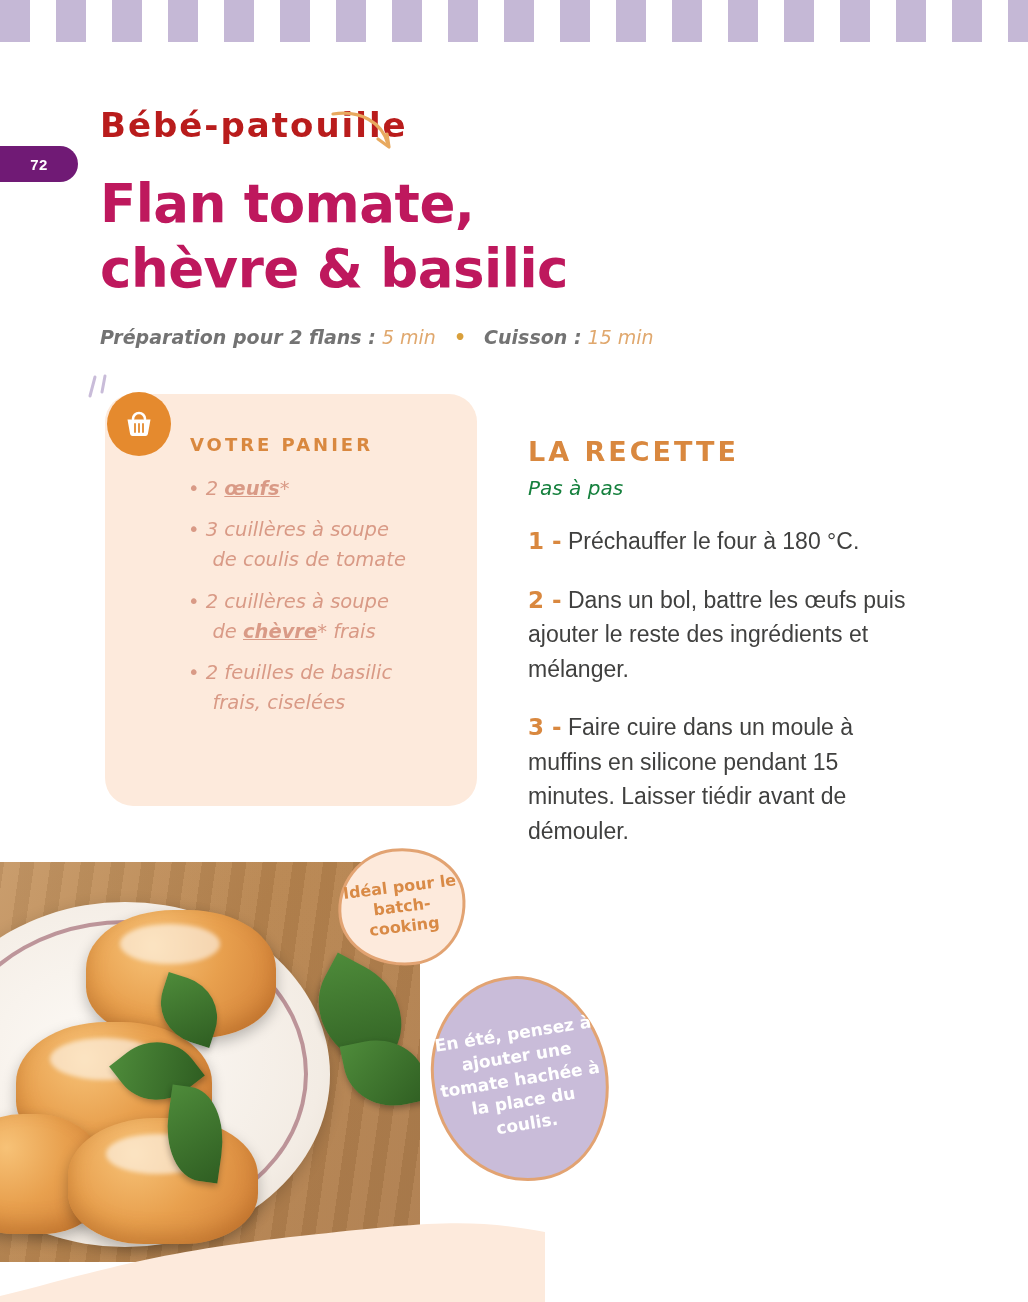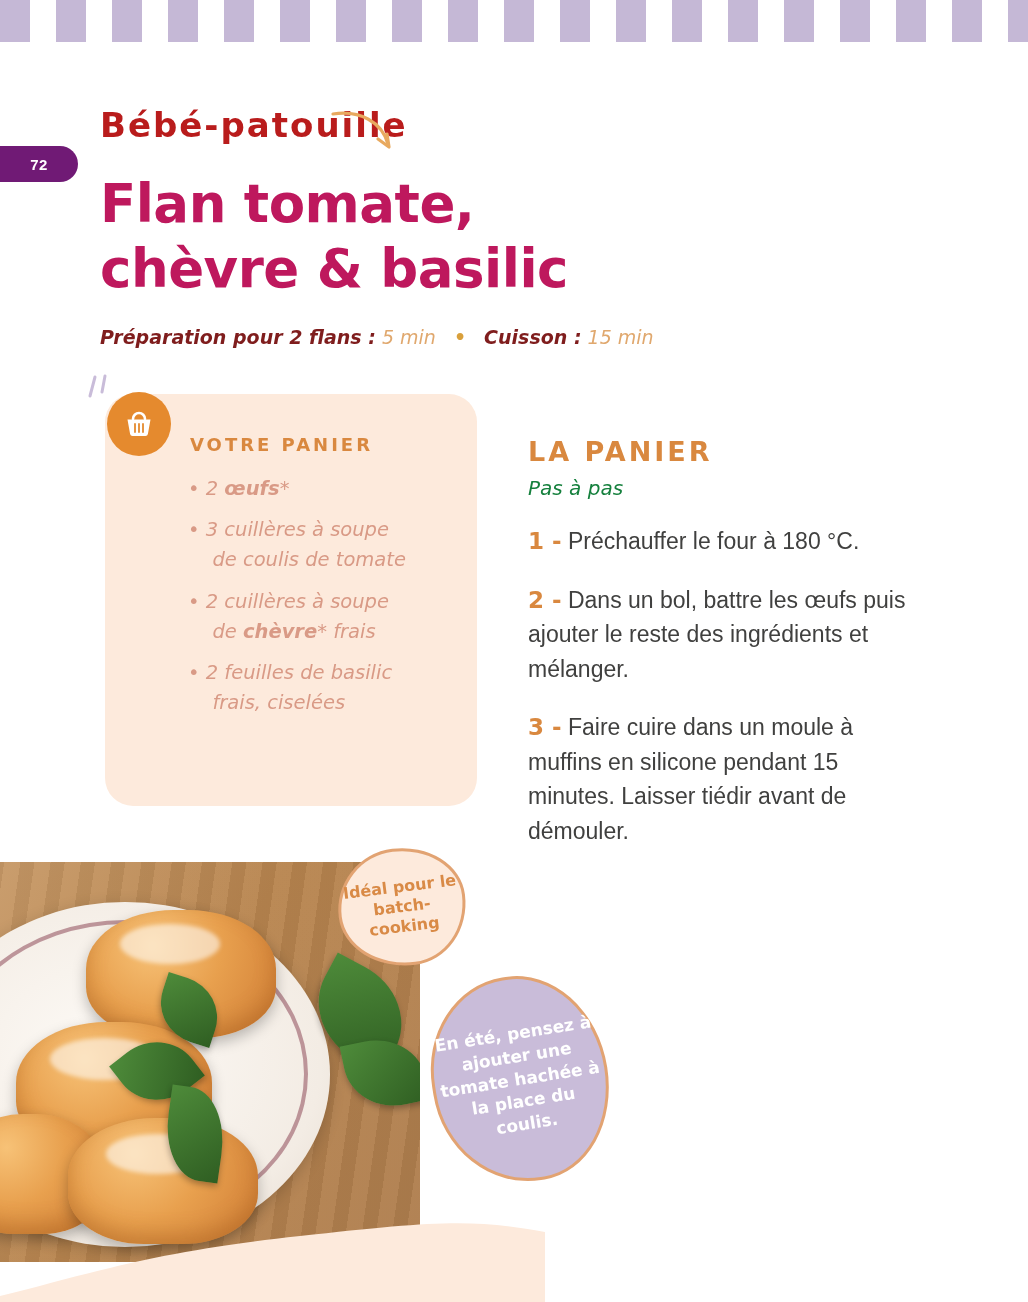--- a/index.html
+++ b/index.html
@@ -76,21 +76,21 @@
     letter-spacing: -0.5px;
   }
 
   .meta {
     position: absolute;
     left: 100px; top: 326px;
     font-size: 19px;
     font-family: "DejaVu Sans", sans-serif;
   }
   .meta .lbl {
-    color: #7f1d1d;
+    color: #737373;
     font-weight: bold;
     font-style: italic;
   }
   .meta .val { color: #e0a86e; font-style: italic; }
   .meta .dot { color: #d9a03c; padding: 0 12px; font-weight: bold; }
 
   
   .panel {
     position: absolute;
     left: 105px; top: 394px;
@@ -133,21 +133,21 @@
     line-height: 1.55;
     font-style: italic;
     font-family: "DejaVu Sans", sans-serif;
   }
   .ing-list li {
     list-style: none;
     margin-bottom: 11px;
     text-indent: -12px;
     padding-left: 12px;
   }
-  .ing-list li b { font-weight: bold; font-style: italic; }
+  .ing-list li b { font-weight: bold; font-style: italic; text-decoration: underline; }
 
   
   .recipe-title {
     position: absolute;
     left: 528px; top: 436px;
     font-size: 27px;
     letter-spacing: 3px;
     font-weight: bold;
     color: #d9883f;
     font-family: "DejaVu Sans", sans-serif;
@@ -317,21 +317,21 @@
 
   <div class="panel-title">VOTRE PANIER</div>
 
   <ul class="ing-list">
     <li>• 2 <b>œufs</b>*</li>
     <li>• 3 cuillères à soupe<br>&nbsp; de coulis de tomate</li>
     <li>• 2 cuillères à soupe<br>&nbsp; de <b>chèvre</b>* frais</li>
     <li>• 2 feuilles de basilic<br>&nbsp; frais, ciselées</li>
   </ul>
 
-  <div class="recipe-title">LA PANIER</div>
+  <div class="recipe-title">LA RECETTE</div>
   <div class="recipe-sub">Pas à pas</div>
 
   <div class="steps">
     <p class="step">
       <span class="num">1 -</span>
       <span>Préchauffer le four à 180 °C.</span>
     </p>
     <p class="step">
       <span class="num">2 -</span>
       <span>Dans un bol, battre les œufs puis ajouter le reste des ingrédients et mélanger.</span>

